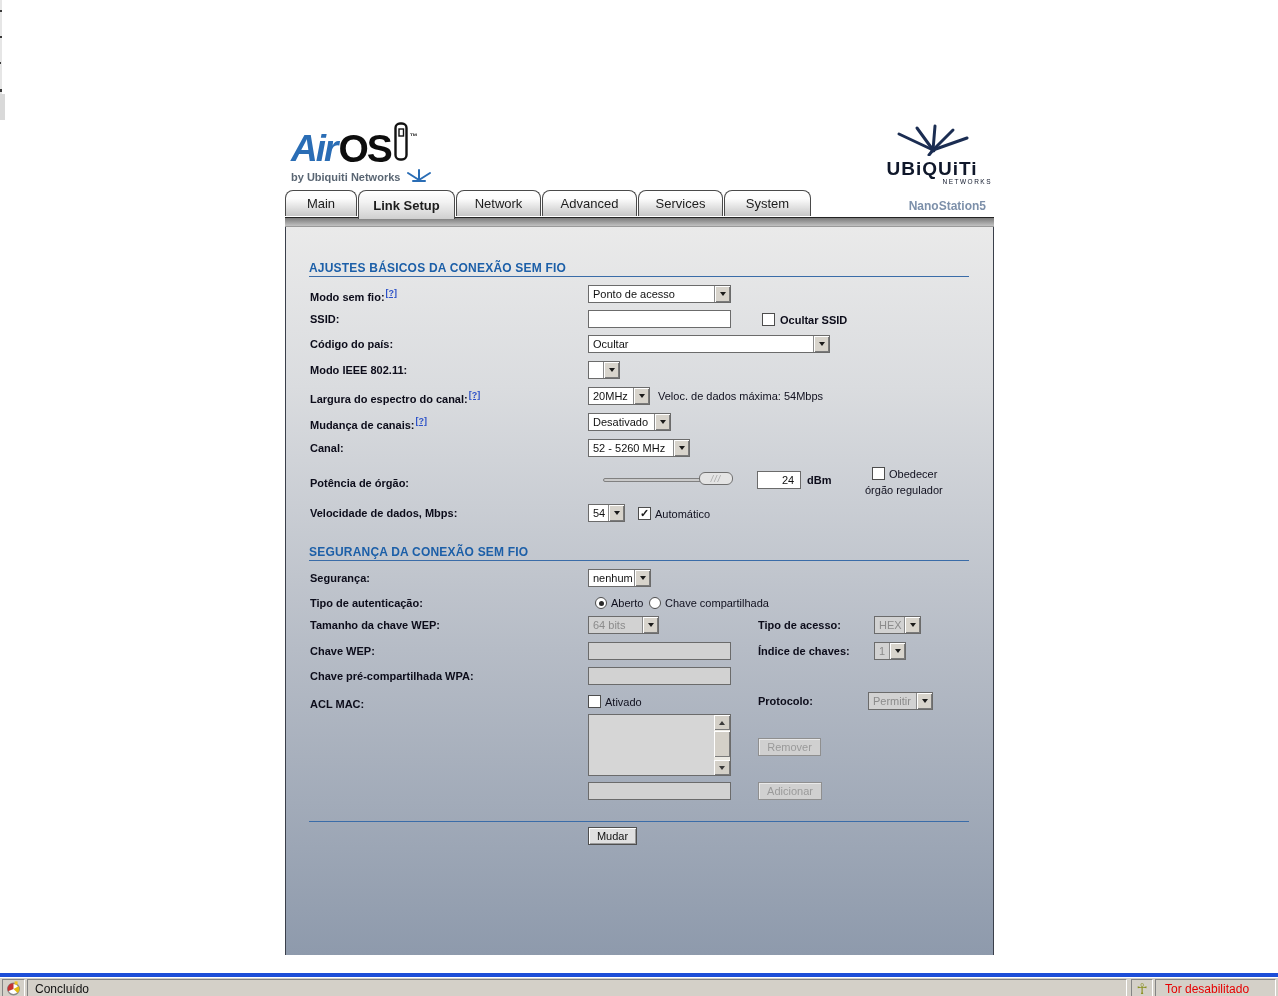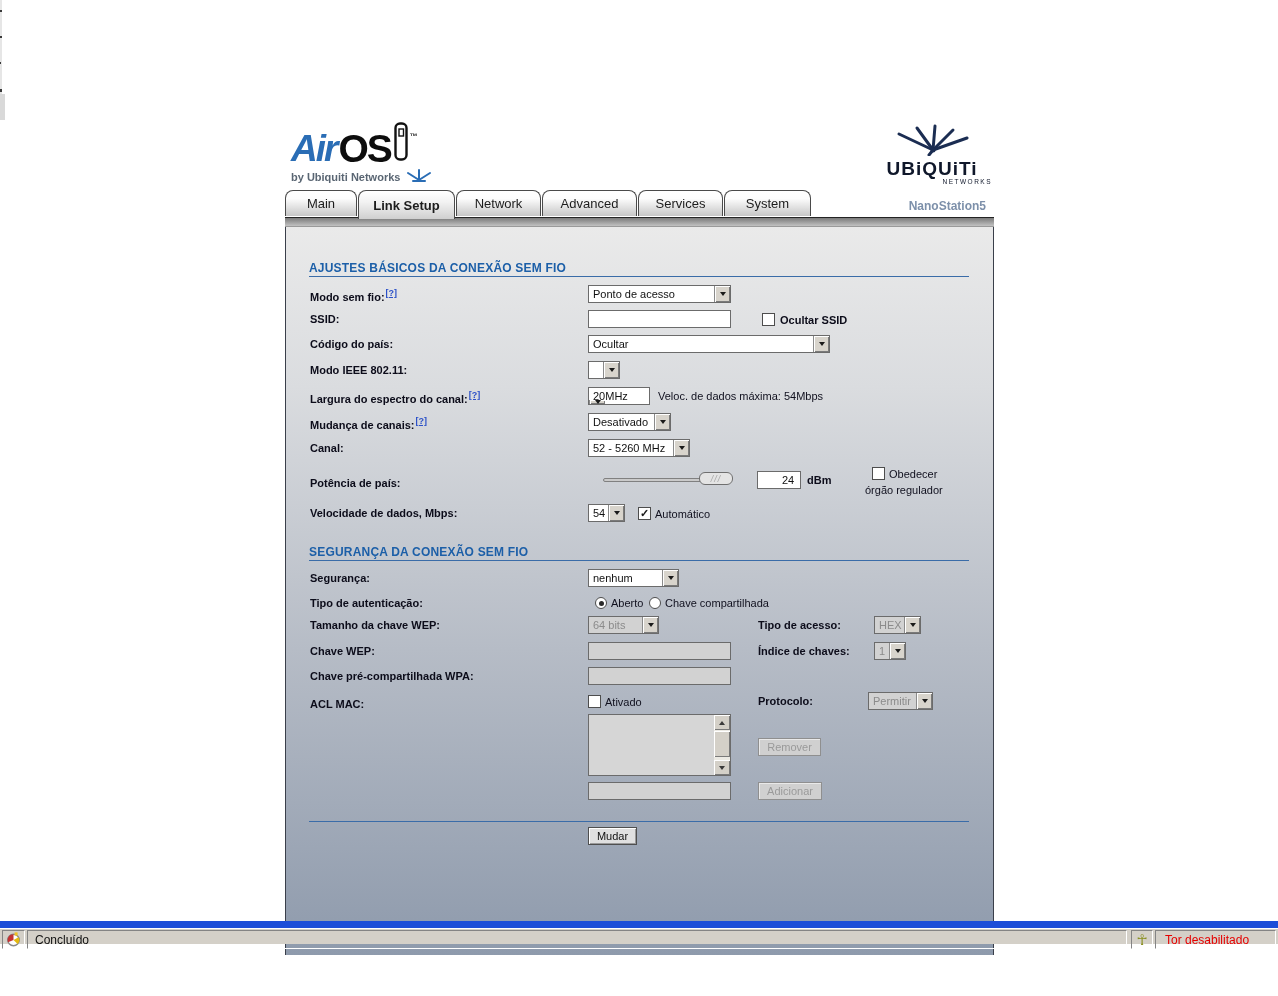--- a/index.html
+++ b/index.html
@@ -84,22 +84,22 @@
   .sb-btn { position:absolute; left:0; width:16px; height:15px; background:#d4d0c8;
             box-shadow:inset 1px 1px 0 #fff, inset -1px -1px 0 #7a7a7a;
             display:flex; align-items:center; justify-content:center; cursor:pointer; }
   .sb-up { top:0; } .sb-down { bottom:0; }
   .sb-thumb { position:absolute; left:0; top:16px; width:16px; height:26px; background:#d4d0c8;
               box-shadow:inset 1px 1px 0 #fff, inset -1px -1px 0 #7a7a7a; cursor:grab; }
   .tri-up { width:0;height:0;border-left:3px solid transparent;border-right:3px solid transparent;border-bottom:4px solid #3a3a3a; }
   .tri-down { width:0;height:0;border-left:3px solid transparent;border-right:3px solid transparent;border-top:4px solid #3a3a3a; }
 
   
-  .statusbar { position:absolute; left:0; top:921px; width:1278px; height:23px; background:#d4d0c8;
-               border-top:7px solid #1d4ed8; box-shadow:inset 0 1px 0 #ffffff; }
+  .statusbar { position:absolute; left:0; top:973px; width:1278px; height:23px; background:#d4d0c8;
+               border-top:4px solid #1d4ed8; box-shadow:inset 0 1px 0 #ffffff; }
   .sb-panel { position:absolute; top:2px; height:19px; border:1px solid; border-color:#848484 #ffffff #ffffff #848484;
               display:flex; align-items:center; }
   .sb-status-text { font-size:12px; color:#111; padding-left:7px; }
   .sb-ankh { font-size:15px; color:#8a9021; width:100%; text-align:center; line-height:17px; }
   .sb-tor { font-size:12px; color:#e60000; padding-left:9px; }
 </style>
 </head>
 <body>
 
 <div class="edge-line"></div>
@@ -195,21 +195,21 @@
 
     <div class="flabel" style="left:24px;top:137px;"><span>Modo IEEE 802.11:</span></div>
     <div class="sel" style="left:302px;top:134px;width:32px;">
       <span class="sel-text"></span>
       <span class="sel-btn">
           <span class="sel-arrow"></span>
         </span>
     </div>
 
     <div class="flabel" style="left:24px;top:163px;"><span>Largura do espectro do canal:</span><sup class="help">[?]</sup></div>
-    <div class="sel" style="left:302px;top:160px;width:62px;flex-direction:column;">
+    <div class="sel" style="left:302px;top:160px;width:62px;">
       <span class="sel-text">20MHz</span>
       <span class="sel-btn">
           <span class="sel-arrow"></span>
         </span>
     </div>
     <div class="txt" style="left:372px;top:163px;">Veloc. de dados máxima: 54Mbps</div>
 
     <div class="flabel" style="left:24px;top:189px;"><span>Mudança de canais:</span><sup class="help">[?]</sup></div>
     <div class="sel" style="left:302px;top:186px;width:83px;">
       <span class="sel-text">Desativado</span>
@@ -219,21 +219,21 @@
     </div>
 
     <div class="flabel" style="left:24px;top:215px;"><span>Canal:</span></div>
     <div class="sel" style="left:302px;top:212px;width:102px;">
       <span class="sel-text">52 - 5260 MHz</span>
       <span class="sel-btn">
           <span class="sel-arrow"></span>
         </span>
     </div>
 
-    <div class="flabel" style="left:24px;top:250px;"><span>Potência de país:</span></div>
+    <div class="flabel" style="left:24px;top:250px;"><span>Potência de órgão:</span></div>
     <div class="slider-track" style="left:317px;top:251px;width:116px;"></div>
     <div class="slider-handle" style="left:413px;top:245px;">///</div>
     <input class="inp" style="left: 471px; top: 244px; width: 44px; padding-left: 24px;" value="24">
     <div class="flabel" style="left:521px;top:247px;">dBm</div>
     <div class="cb" style="left:586px;top:240px;"></div>
     <div class="txt" style="left:603px;top:241px;">Obedecer</div>
     <div class="txt" style="left:579px;top:257px;">órgão regulador</div>
 
     <div class="flabel" style="left:24px;top:280px;"><span>Velocidade de dados, Mbps:</span></div>
     <div class="sel" style="left:302px;top:277px;width:37px;">
@@ -242,21 +242,21 @@
           <span class="sel-arrow"></span>
         </span>
     </div>
     <div class="cb" style="left:352px;top:280px;">✓</div>
     <div class="txt" style="left:369px;top:281px;">Automático</div>
 
     <div class="sect-title" style="left:23px;top:318px;">SEGURANÇA DA CONEXÃO SEM FIO</div>
     <div class="sect-line" style="top:333px;"></div>
 
     <div class="flabel" style="left:24px;top:345px;"><span>Segurança:</span></div>
-    <div class="sel" style="left:302px;top:342px;width:91px;">
+    <div class="sel" style="left:302px;top:342px;width:63px;">
       <span class="sel-text">nenhum</span>
       <span class="sel-btn">
           <span class="sel-arrow"></span>
         </span>
     </div>
 
     <div class="flabel" style="left:24px;top:370px;"><span>Tipo de autenticação:</span></div>
     <div class="radio checked" style="left:309px;top:370px;"></div>
     <div class="txt" style="left:325px;top:370px;">Aberto</div>
     <div class="radio" style="left:363px;top:370px;"></div>

